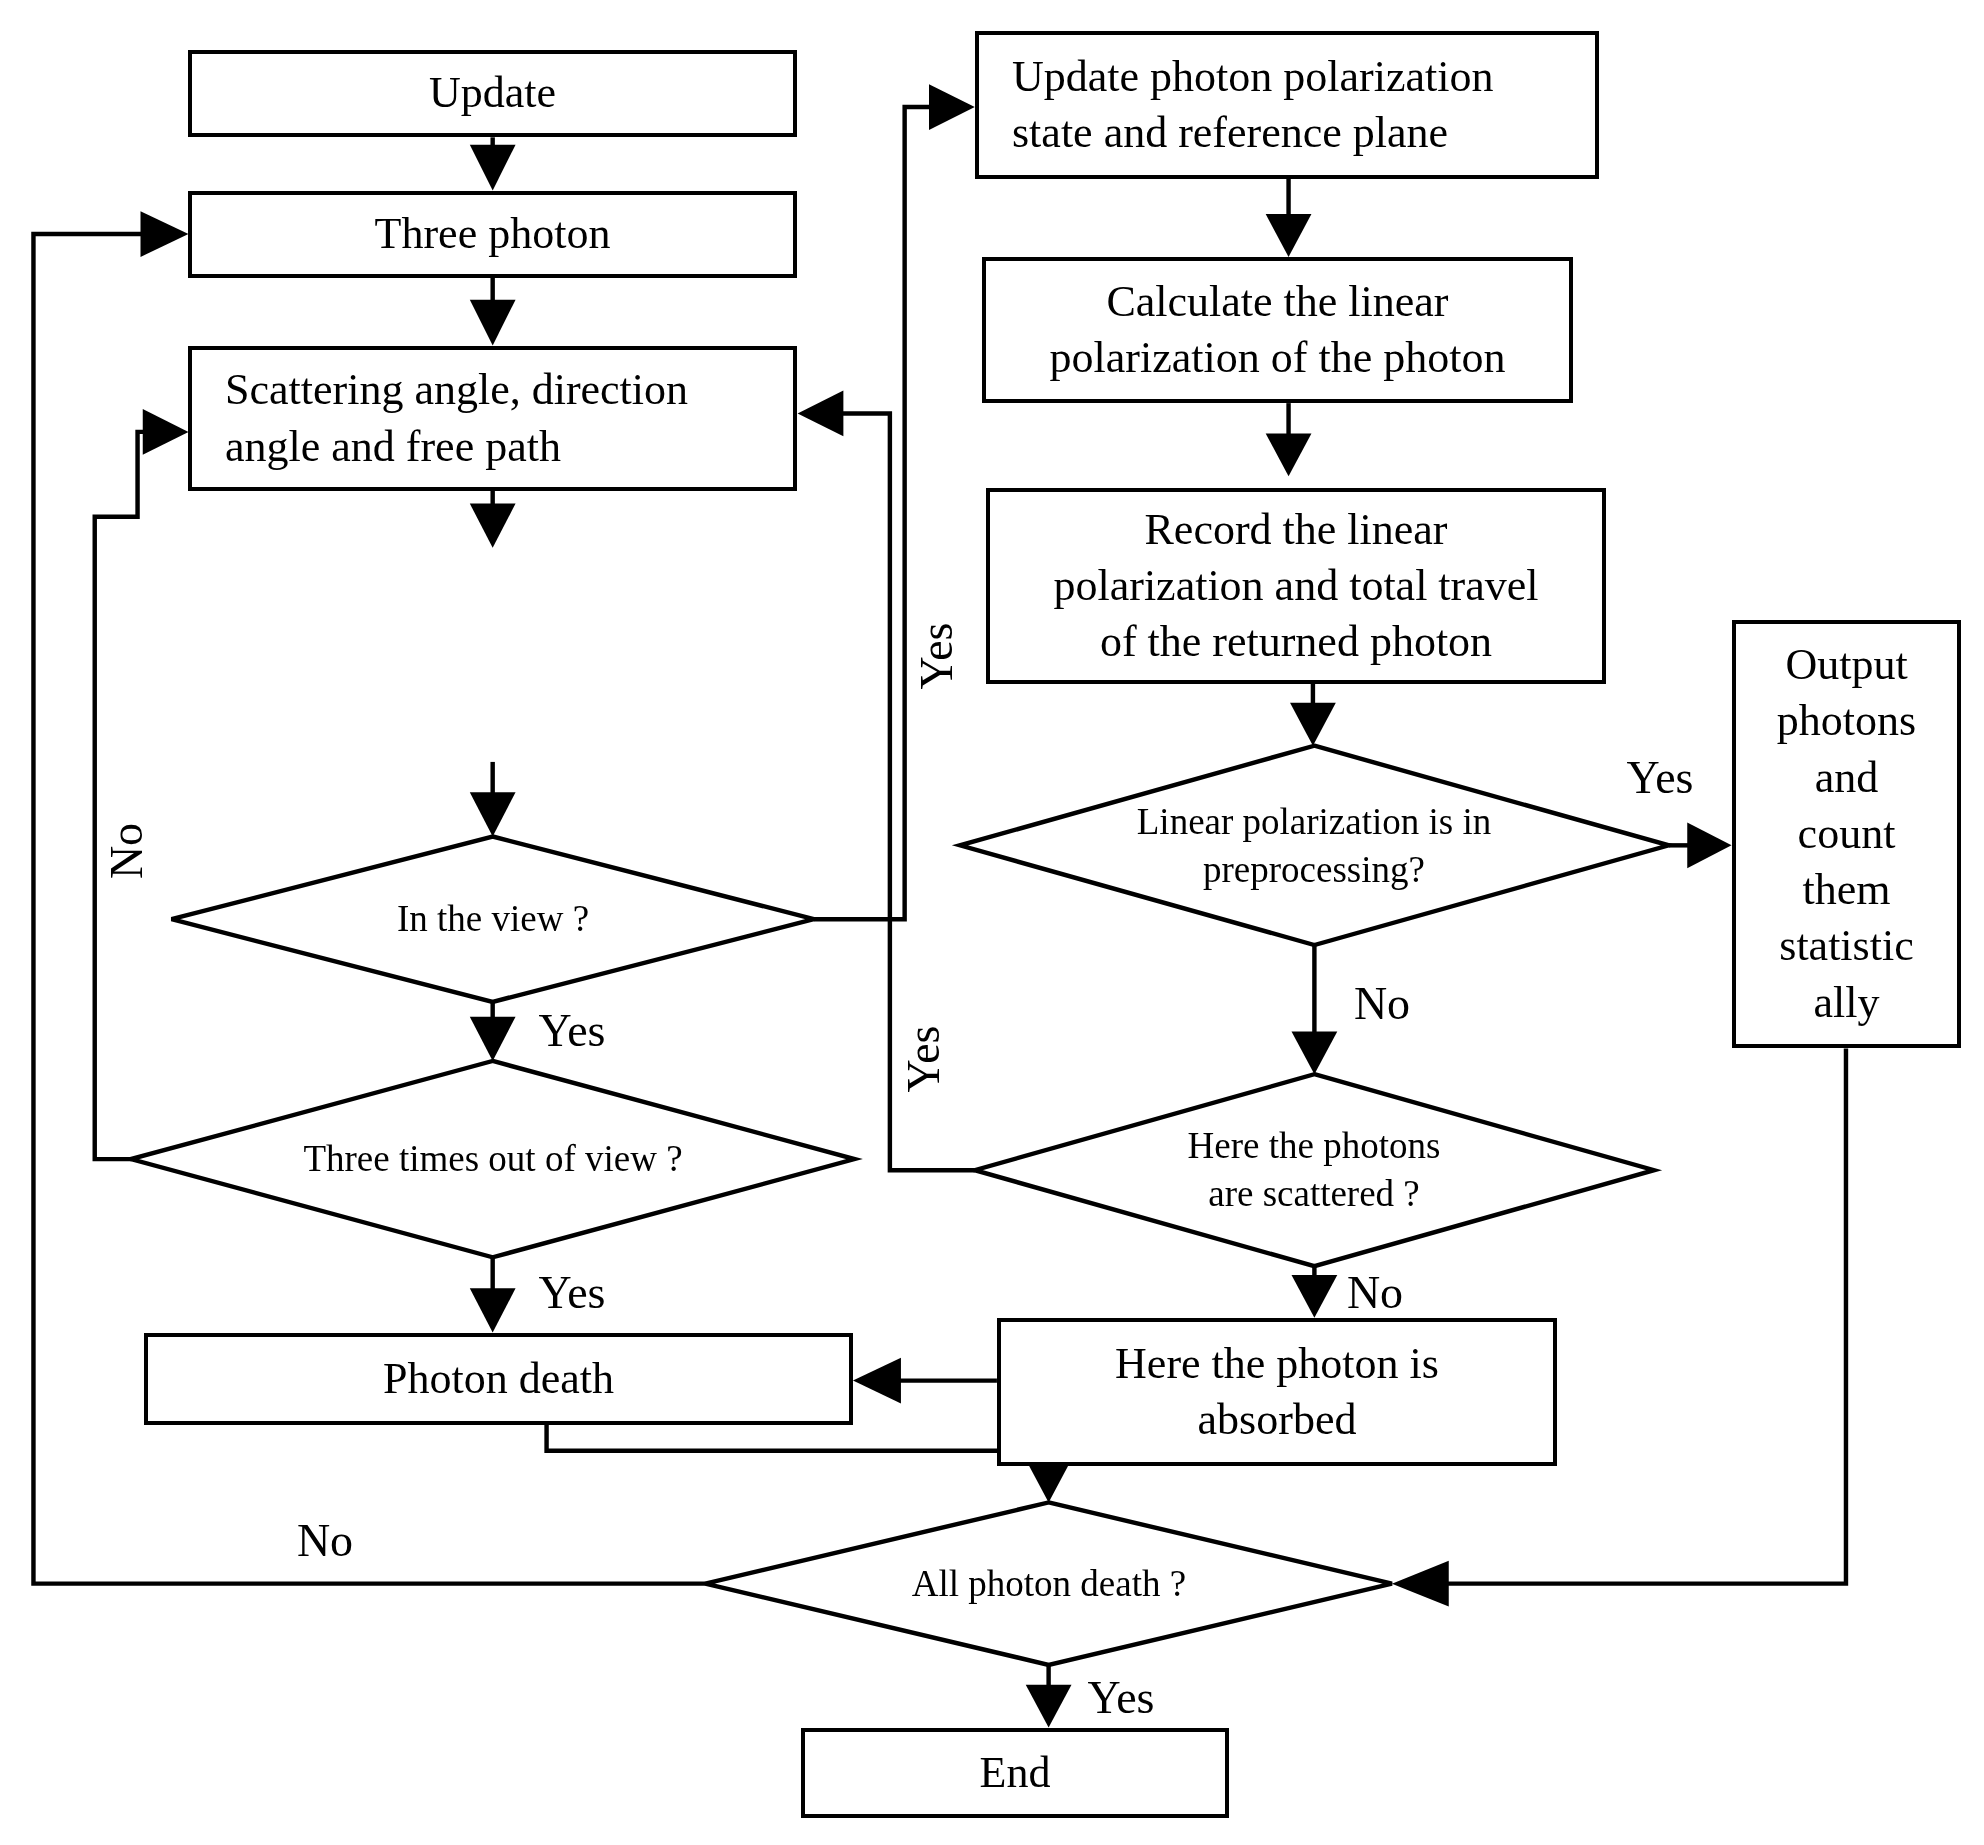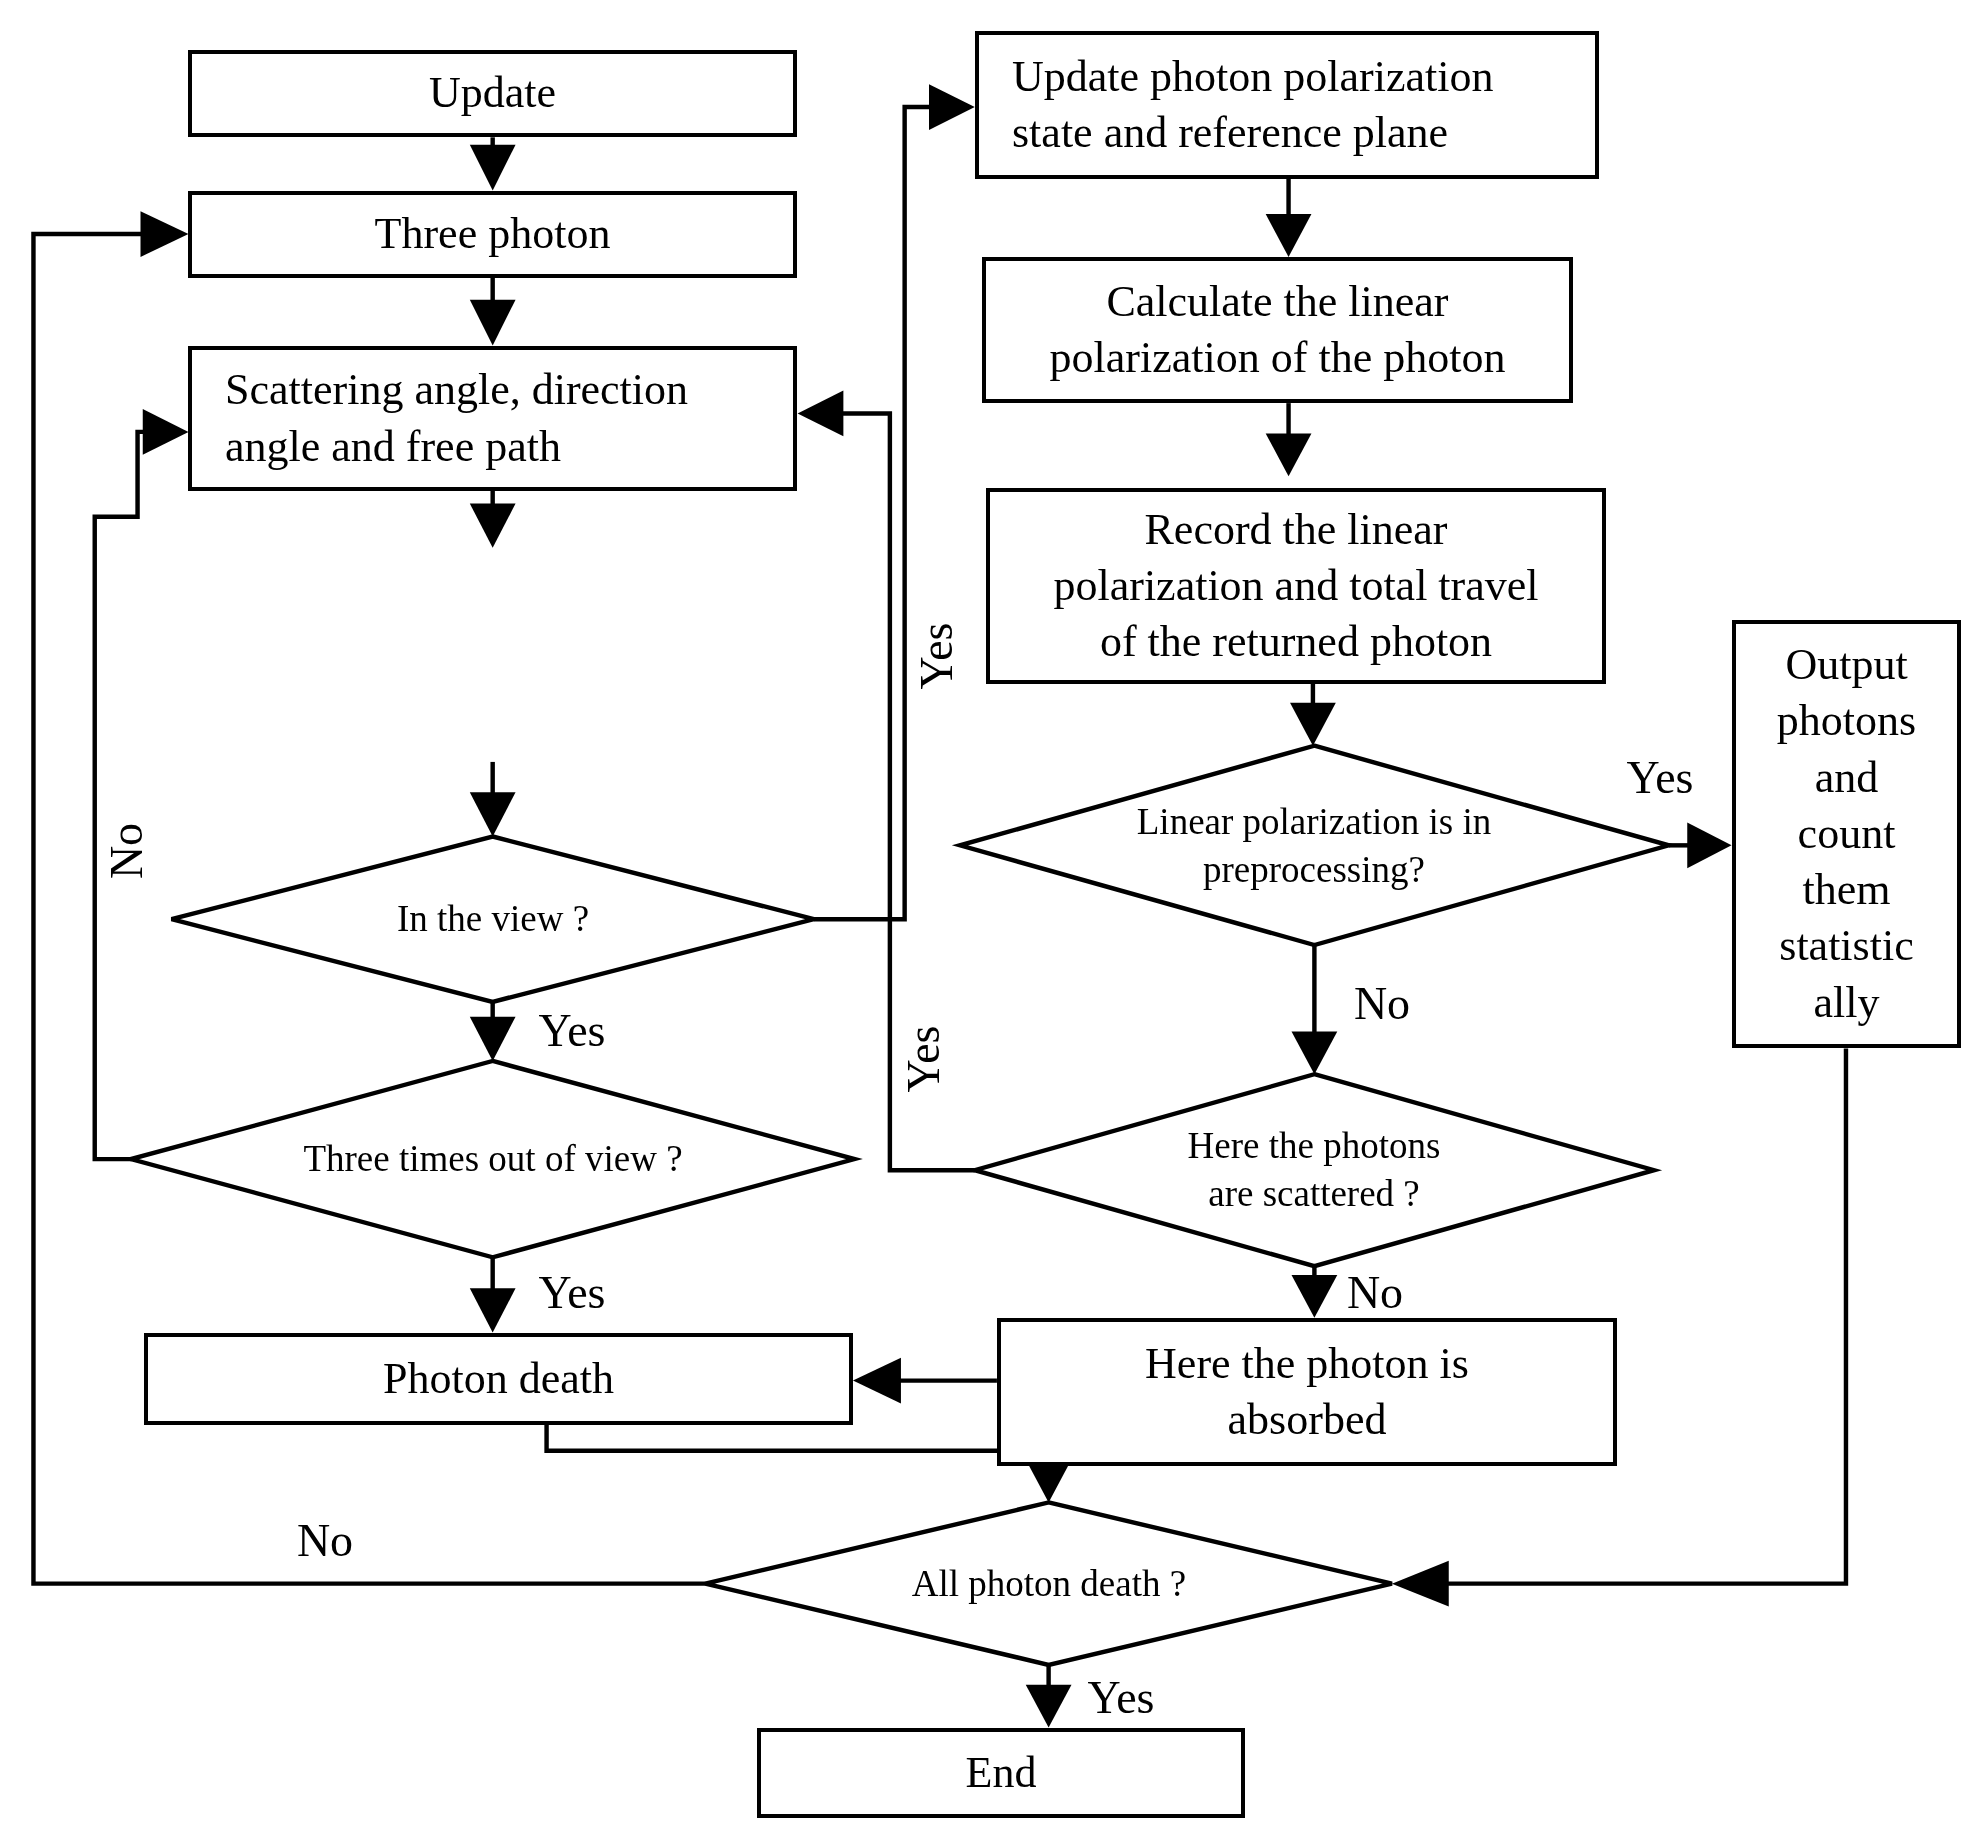--- a/index.html
+++ b/index.html
@@ -146,33 +146,33 @@
   <div class="node" style="left:188px; top:50px;  width:609px; height:87px;">Update</div>
 
   <div class="node" style="left:188px; top:191px; width:609px; height:87px;">Three photon</div>
 
   <div class="node left-align" style="left:188px; top:346px; width:609px; height:145px;">Scattering angle, direction
 angle and free path</div>
 
 
   <div class="node" style="left:144px; top:1333px; width:709px; height:92px;">Photon death</div>
 
-  <div class="node" style="left:757px; top:1728px; width:488px; height:90px;">End</div>
+  <div class="node" style="left:801px; top:1728px; width:428px; height:90px;">End</div>
 
   <div class="node left-align" style="left:975px; top:31px; width:624px; height:148px;">Update photon polarization
 state and reference plane</div>
 
   <div class="node" style="left:982px; top:257px; width:591px; height:146px;">Calculate the linear
 polarization of the photon</div>
 
   <div class="node" style="left:986px; top:488px; width:620px; height:196px;">Record the linear
 polarization and total travel
 of the returned photon</div>
 
-  <div class="node" style="left:997px; top:1318px; width:620px; height:148px;">Here the photon is
+  <div class="node" style="left:997px; top:1318px; width:560px; height:148px;">Here the photon is
 absorbed</div>
 
   <div class="node" style="left:1732px; top:620px; width:229px; height:428px;">Output
 photons
 and
 count
 them
 statistic
 ally</div>
 

